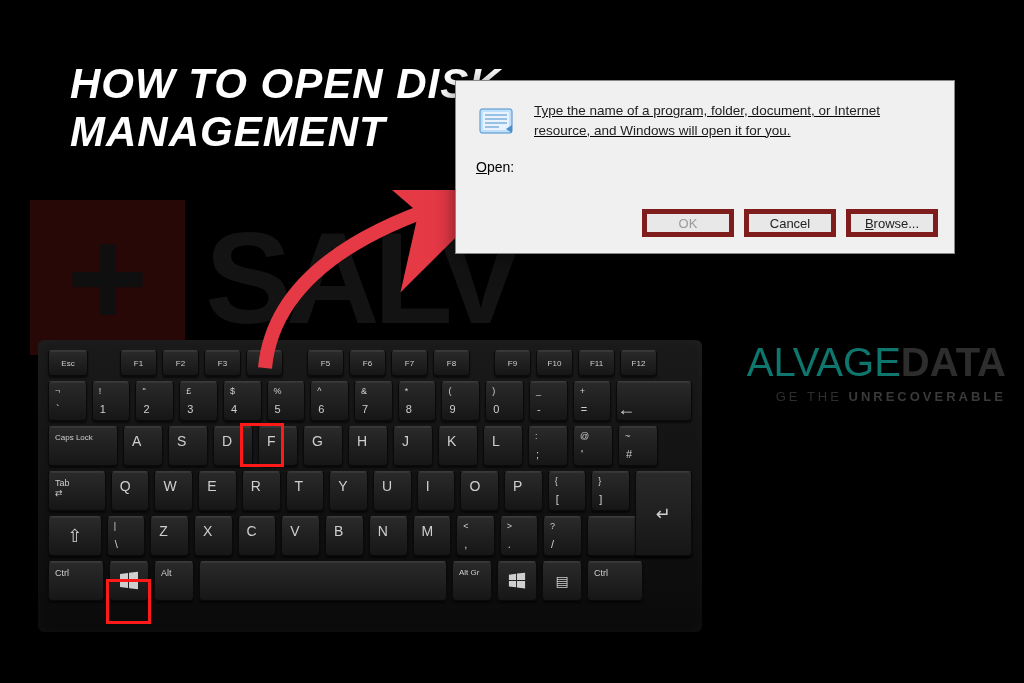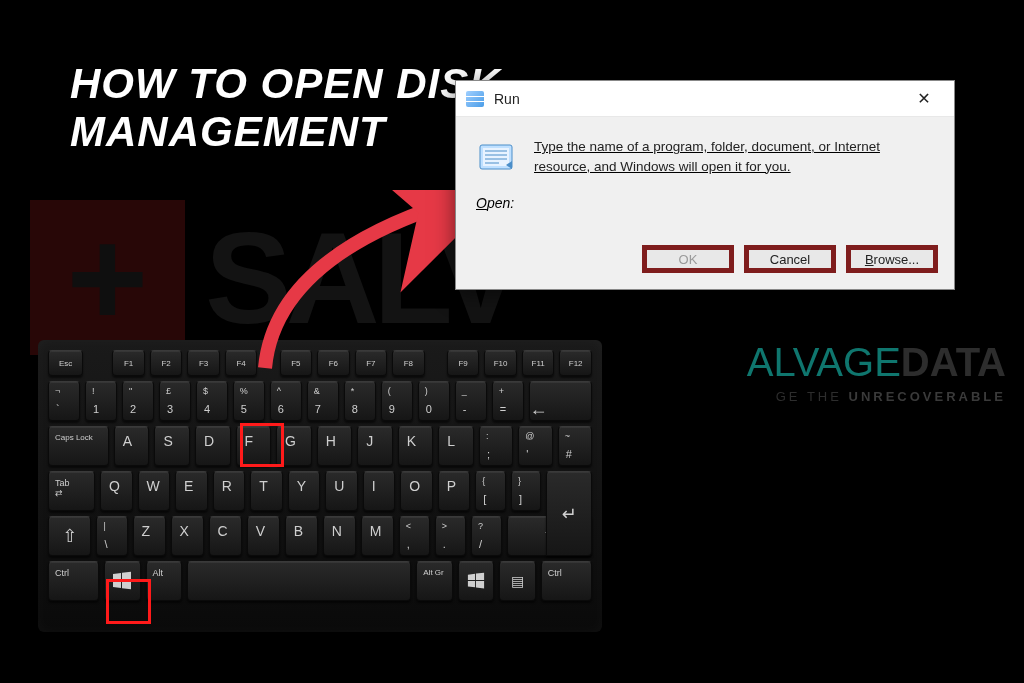--- a/index.html
+++ b/index.html
@@ -129,21 +129,21 @@
     flex-shrink: 0;
   }
   .run-big-icon svg { width: 40px; height: 40px; }
   .run-desc { font-size: 13.5px; color: #222; line-height: 1.45; }
   .run-input-row {
     display: flex;
     align-items: center;
     padding: 4px 20px 22px 20px;
     gap: 14px;
   }
-  .run-open-label { font-size: 14px; color: #000; font-style: italic; }
+  .run-open-label { font-size: 14px; color: #000; }
   .run-open-label .ul { text-decoration: underline; }
   .run-combo {
     flex: 1;
     height: 30px;
     border: 1px solid #6ea8de;
     background: #fff;
     display: flex;
     align-items: center;
     padding: 0 8px;
     position: relative;
@@ -183,21 +183,21 @@
     height: 185px;
     z-index: 8;
     pointer-events: none;
   }
 
   
   .keyboard {
     position: absolute;
     left: 38px;
     top: 340px;
-    width: 564px;
+    width: 664px;
     height: 292px;
     background: linear-gradient(180deg,#1a1a1a,#0a0a0a);
     border-radius: 6px;
     padding: 10px 10px;
     z-index: 6;
     box-shadow: inset 0 0 14px rgba(255,255,255,0.03);
   }
   .krow { display: flex; gap: 5px; margin-bottom: 5px; }
   .fkeys { gap: 5px; }
   .fgap { width: 22px; }
@@ -252,27 +252,20 @@
 <div class="watermark2">
   <div class="wm2-top">
     <span class="wm2-light">ALVAGE</span><span>DATA</span>
   </div>
   <div class="wm2-sub">
     <span>GE THE </span><span class="un">UNRECOVERABLE</span>
   </div>
 </div>
 
 <div class="run-dialog">
-  <div class="run-titlebar">
-    <div class="run-icon"></div>
-    <div class="run-title">Run</div>
-    <div class="run-close">
-      <span>✕</span>
-    </div>
-  </div>
   <div class="run-body">
     <div class="run-big-icon">
       <svg viewBox="0 0 40 40">
         <rect x="4" y="8" width="32" height="24" rx="2" fill="#bfe0ff" stroke="#4b8ec9"></rect>
         <rect x="7" y="11" width="26" height="18" fill="#e8f3ff"></rect>
         <path d="M9 14 h22 M9 18 h22 M9 22 h22 M9 26 h14" stroke="#4b8ec9" stroke-width="1"></path>
         <path d="M30 28 l6 -4 v8 z" fill="#4b8ec9"></path>
       </svg>
     </div>
     <div class="run-desc">Type the name of a program, folder, document, or Internet resource, and Windows will open it for you.</div>

